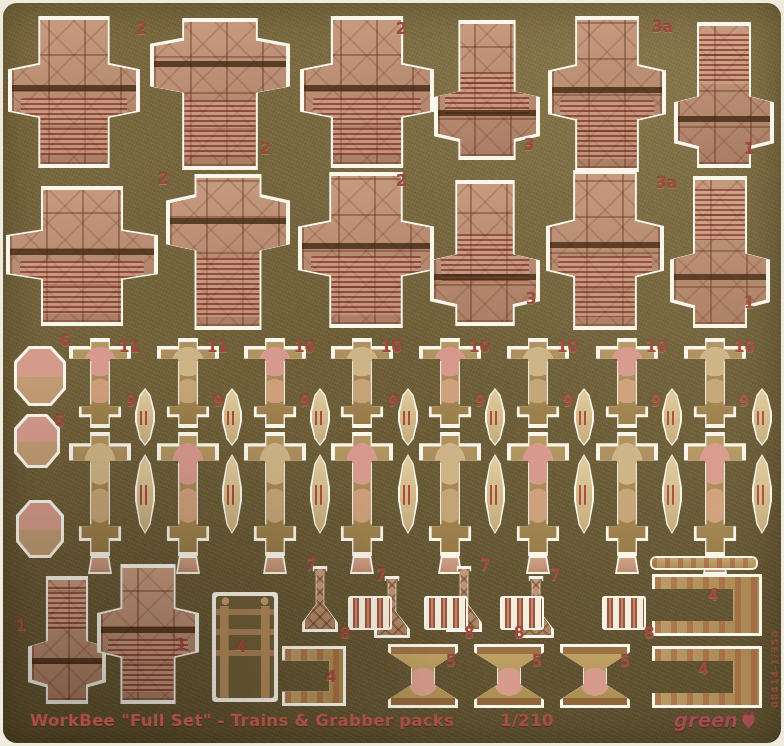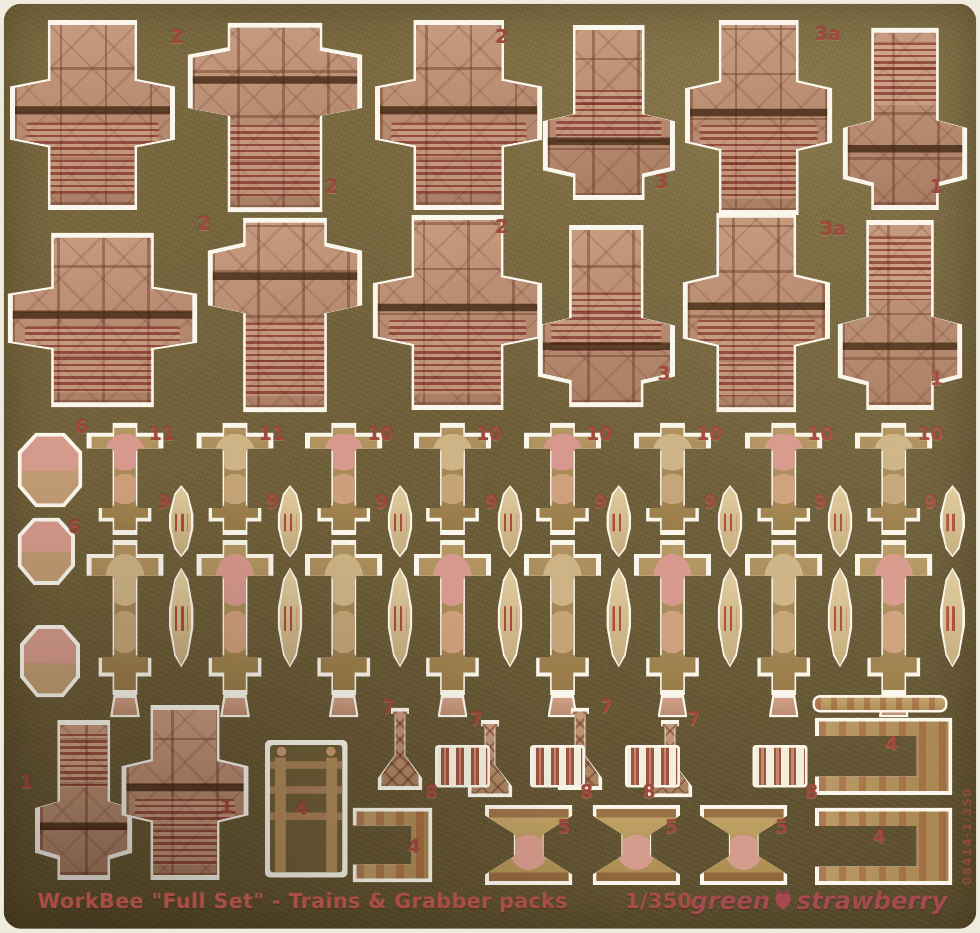--- a/index.html
+++ b/index.html
@@ -388,26 +388,25 @@
       <span class="plabel" style="left: 514px; top: 626px;">8</span>
       <span class="plabel" style="left: 644px; top: 626px;">8</span>
       <span class="plabel" style="left: 446px; top: 654px;">5</span>
       <span class="plabel" style="left: 532px; top: 654px;">5</span>
       <span class="plabel" style="left: 620px; top: 654px;">5</span>
       <span class="plabel" style="left: 708px; top: 588px;">4</span>
       <span class="plabel" style="left: 698px; top: 662px;">4</span>
     </div>
 
   <div id="caption">
-    <span>WorkBee "Full Set" - Trains &amp; Grabber packs</span><span class="scale">1/350</span>
+    <span>WorkBee "Full Set" - Trains &amp; Grabber packs</span><span class="scale">1/210</span>
   </div>
 
   <div id="brand">
     <span>green</span>
     <svg width="17" height="19" viewBox="0 0 20 22">
       <path d="M10 21 C4.5 17 1.5 12 3.2 7.5 C4.8 4 8.8 4 10 7 C11.2 4 15.2 4 16.8 7.5 C18.5 12 15.5 17 10 21 Z" fill="#a34b50"></path>
       <path d="M10 6 C8 2.6 5 1.4 2.6 2.2 C4.6 4.6 7.6 5.8 10 6 Z M10 6 C12 2.6 15 1.4 17.4 2.2 C15.4 4.6 12.4 5.8 10 6 Z" fill="#8b3f44"></path>
     </svg>
-    <span>strawberry</span>
   </div>
 
   <span id="edgecode">08414-1/350</span>
 </div>
 
 </body></html>

